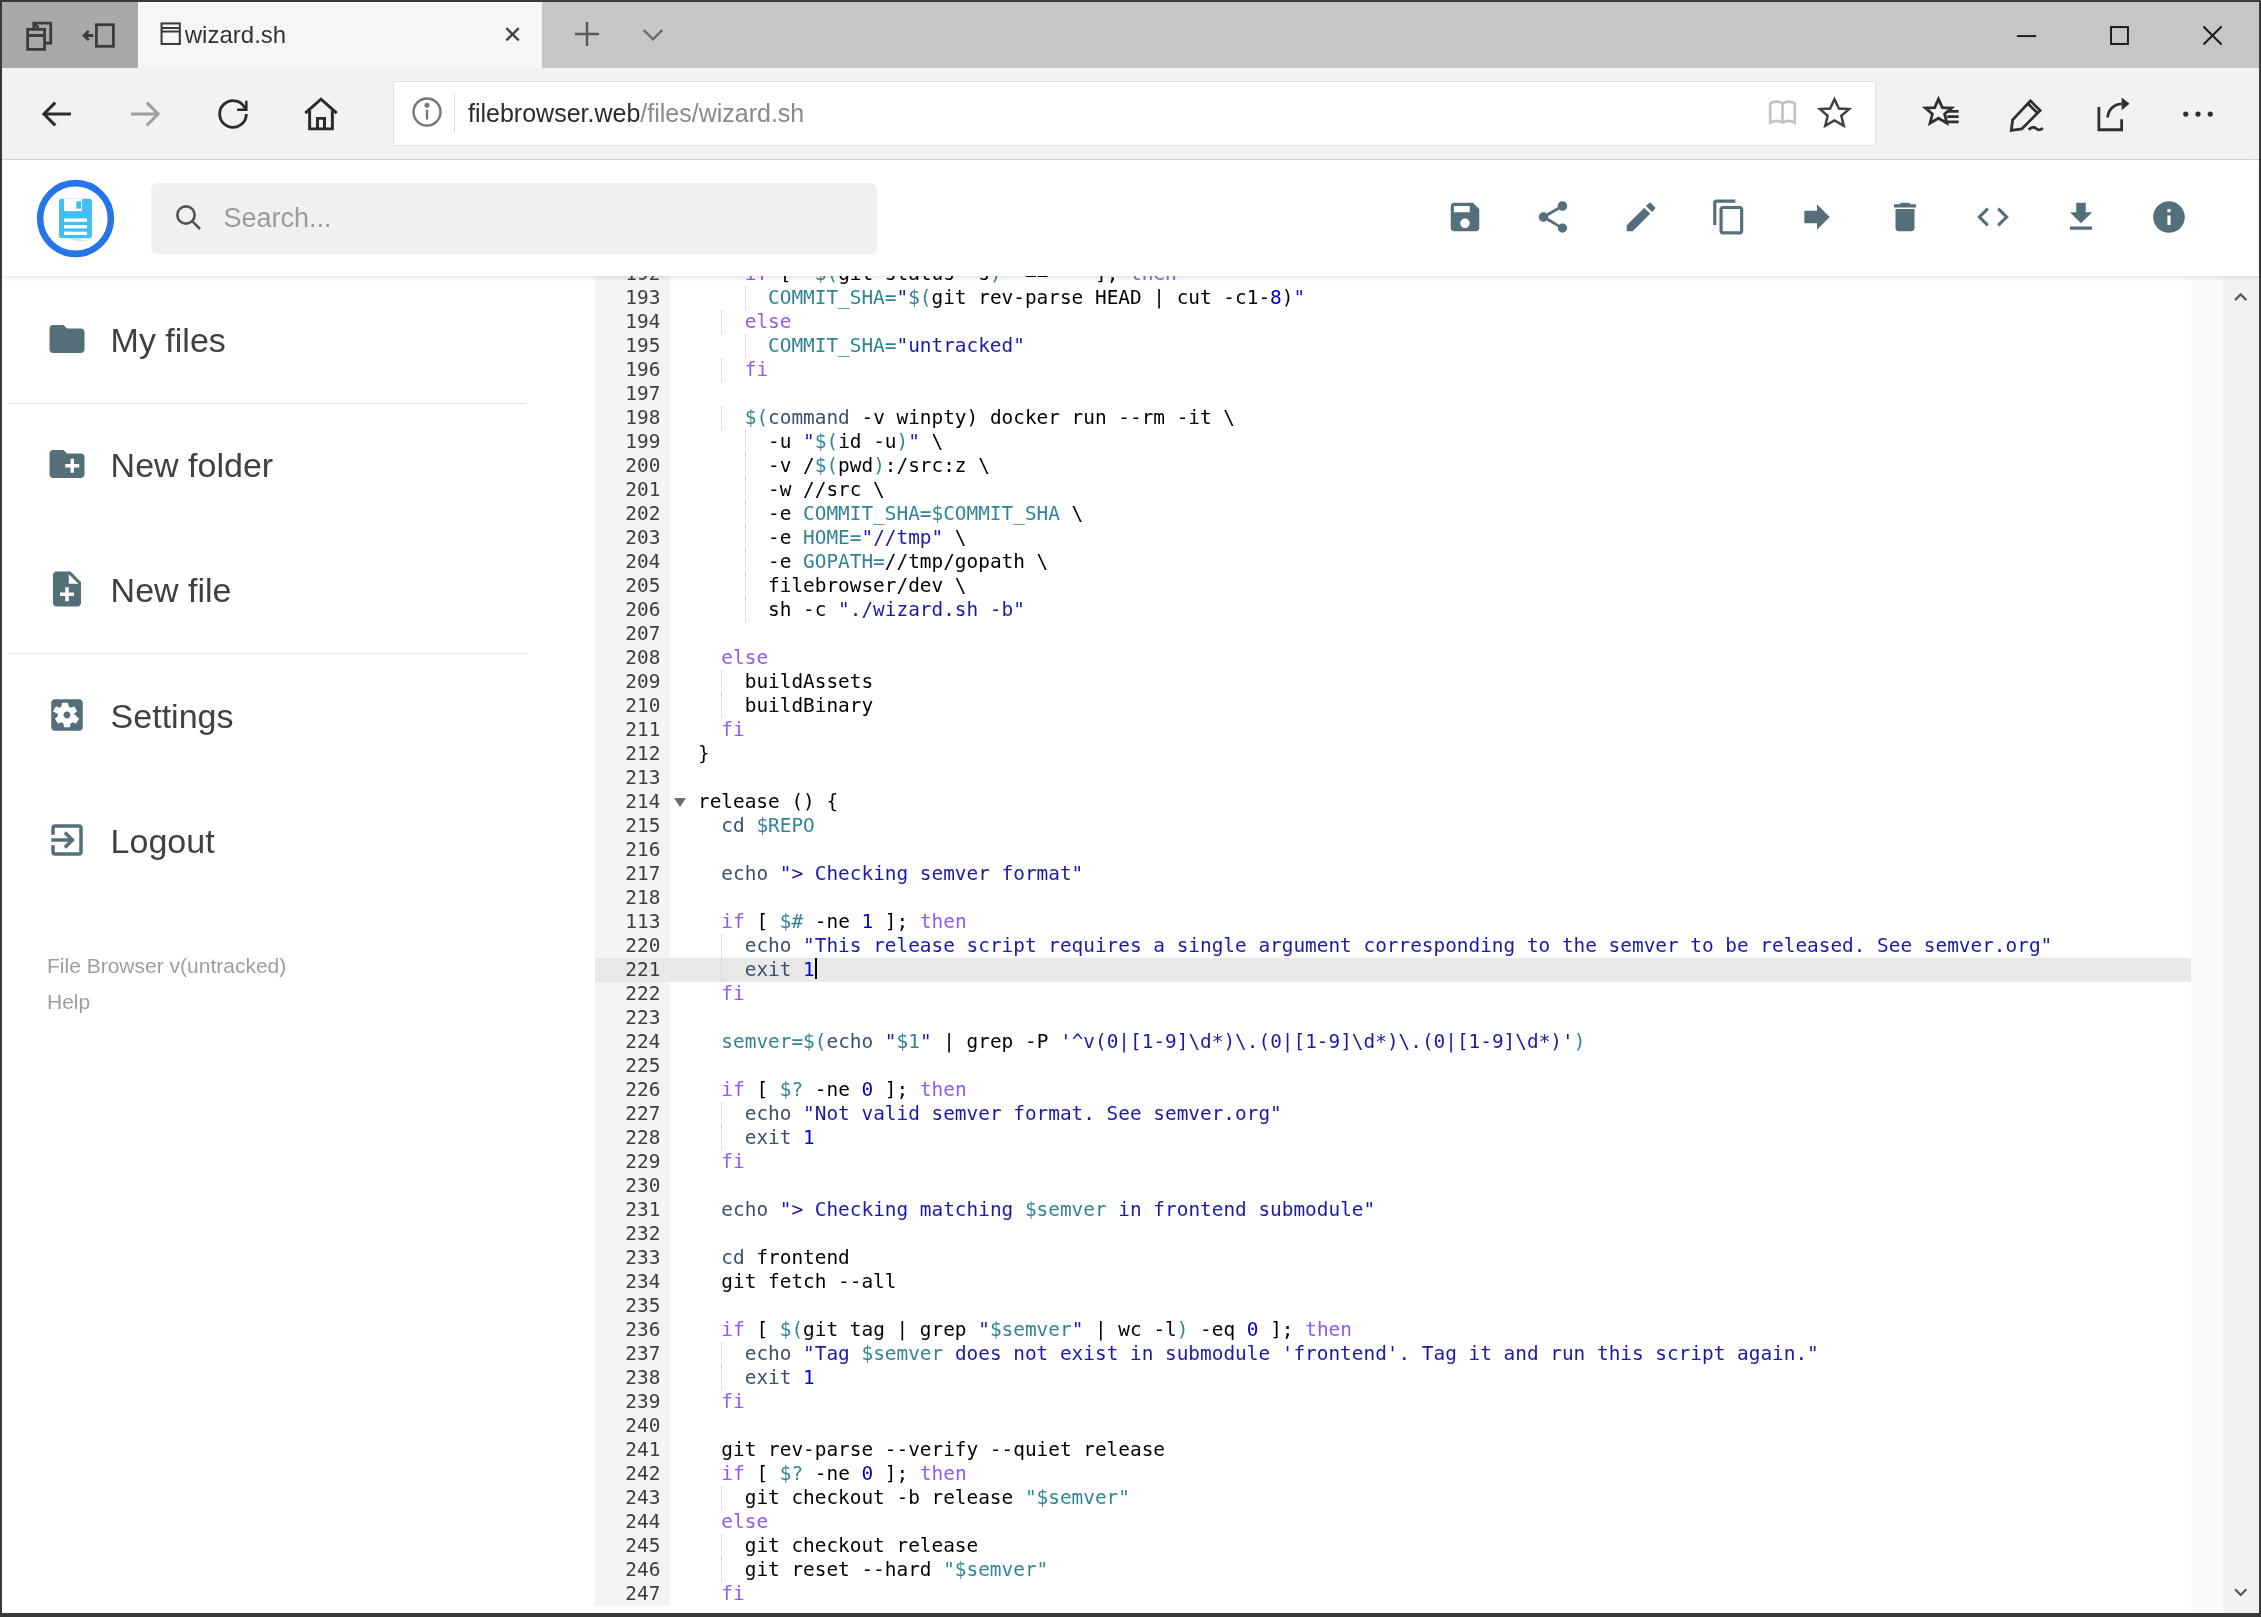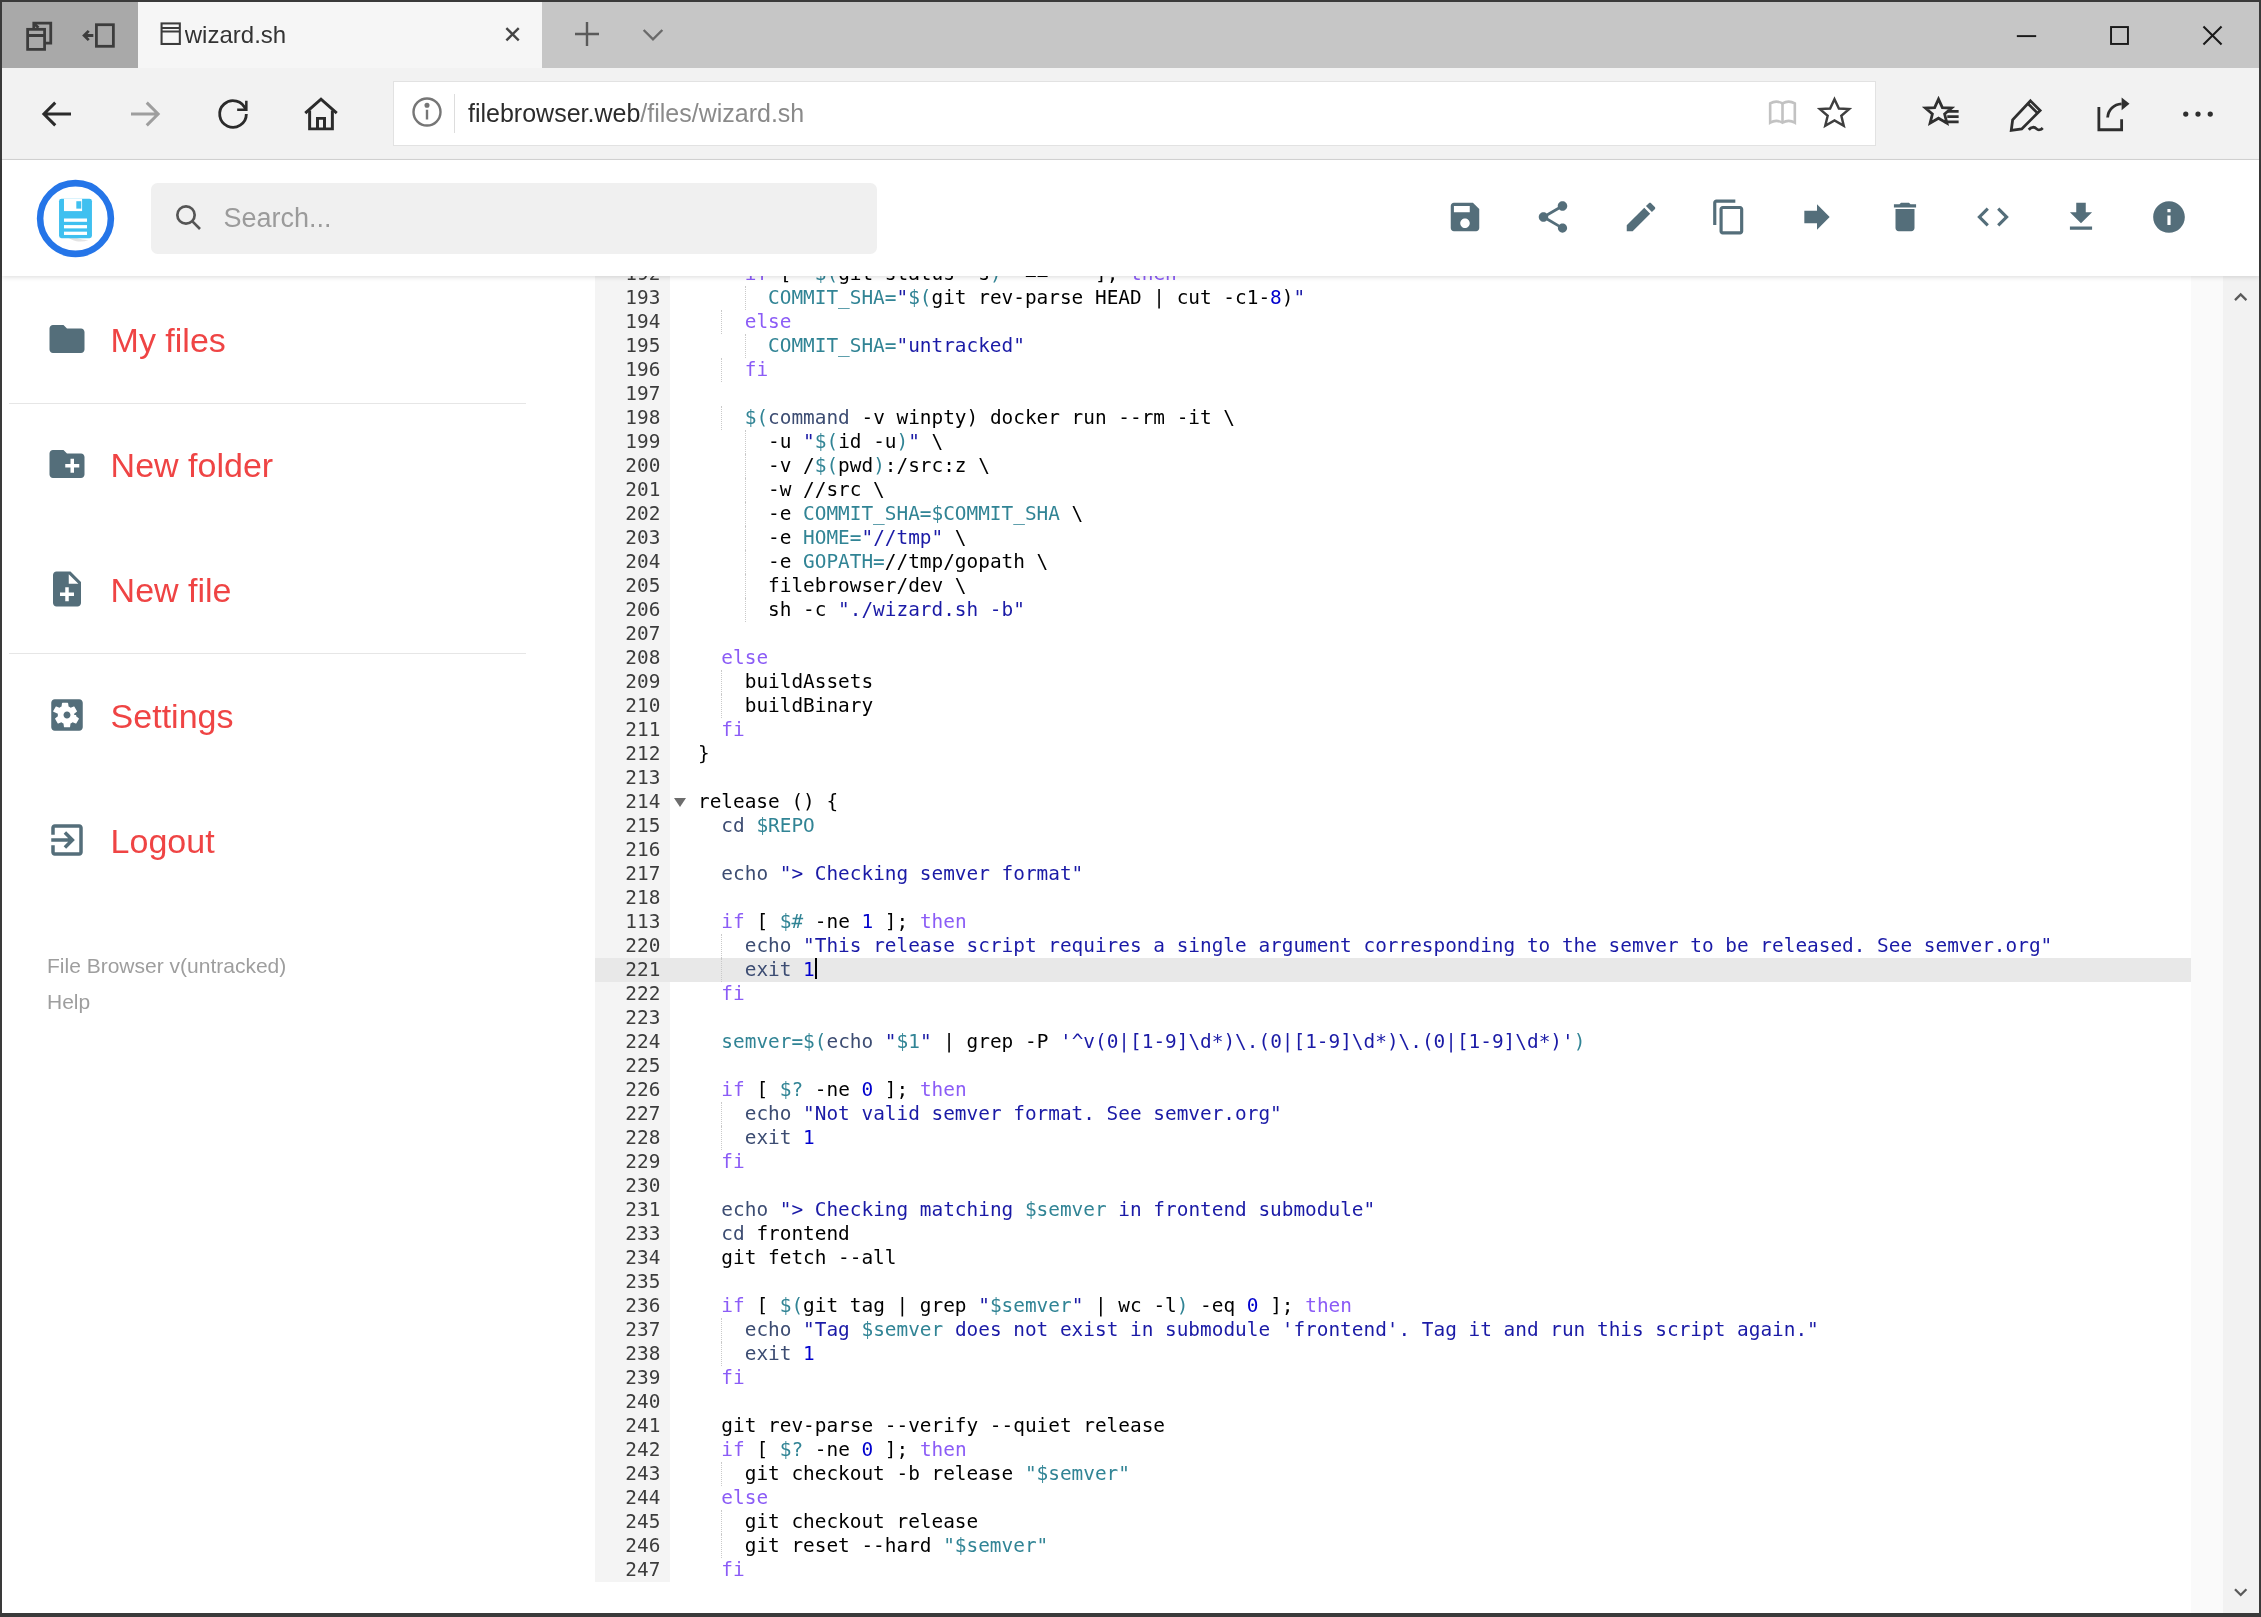--- a/index.html
+++ b/index.html
@@ -39,21 +39,21 @@
   .search input::placeholder { color:#9b9b9b; }
   .appbar-spacer { flex:1; }
   .fb-toolbar { display:flex; align-items:center; gap:50px; margin-right:71px; }
   .fb-btn { width:38px; height:38px; background:none; border:none; display:flex; align-items:center; justify-content:center; }
 
   
   .main { flex:1; display:flex; min-height:0; position:relative; z-index:1; }
   .sidebar { width:593px; flex:0 0 auto; display:flex; flex-direction:column; padding-top:1.6px; }
   .side-item { height:125px; display:flex; align-items:center; padding-left:44px; gap:22.6px; background:none; border:none; }
   .side-item svg { flex:0 0 auto; }
-  .side-label { font-size:34px; color:#ef4444; }
+  .side-label { font-size:34px; color:#404040; }
   .side-divider { height:0.8px; background:#e6e6e6; margin-left:6.5px; width:517px; }
   .side-footer { margin-top:44px; padding-left:45px; font-size:21px; color:#9e9e9e; line-height:36px; }
   .side-footer .lnk { display:block; color:#9e9e9e; text-decoration:none; }
 
   
   .editor { flex:1; min-width:0; overflow:hidden; background:#fff; }
   .lines { margin-top:-14.5px; }
   .row { display:flex; height:24px; white-space:pre; }
   .ln { width:75px; flex:0 0 auto; background:#f4f4f4; color:#3c3c3c; text-align:right;
         padding-right:9.7px; font:19.4px/24px "DejaVu Sans Mono", monospace; position:relative; }
@@ -351,20 +351,21 @@
           <div class="row"><span class="ln">222</span><span class="cd"><span class="tk-p">  </span><span class="tk-k">fi</span></span></div>
           <div class="row"><span class="ln">223</span><span class="cd"></span></div>
           <div class="row"><span class="ln">224</span><span class="cd"><span class="tk-p">  </span><span class="tk-v">semver=</span><span class="tk-v">$(</span><span class="tk-b">echo</span><span class="tk-p"> </span><span class="tk-s">"</span><span class="tk-v">$1</span><span class="tk-s">"</span><span class="tk-p"> | grep -P </span><span class="tk-s">'^v(0|[1-9]\d*)\.(0|[1-9]\d*)\.(0|[1-9]\d*)'</span><span class="tk-v">)</span></span></div>
           <div class="row"><span class="ln">225</span><span class="cd"></span></div>
           <div class="row"><span class="ln">226</span><span class="cd"><span class="tk-p">  </span><span class="tk-k">if</span><span class="tk-p"> [ </span><span class="tk-v">$?</span><span class="tk-p"> -ne </span><span class="tk-n">0</span><span class="tk-p"> ]; </span><span class="tk-k">then</span></span></div>
           <div class="row"><span class="ln">227</span><span class="cd"><i class="guide" style="left: calc(2ch + 28px);"></i><span class="tk-p">    </span><span class="tk-b">echo</span><span class="tk-p"> </span><span class="tk-s">"Not valid semver format. See semver.org"</span></span></div>
           <div class="row"><span class="ln">228</span><span class="cd"><i class="guide" style="left: calc(2ch + 28px);"></i><span class="tk-p">    </span><span class="tk-b">exit</span><span class="tk-p"> </span><span class="tk-n">1</span></span></div>
           <div class="row"><span class="ln">229</span><span class="cd"><span class="tk-p">  </span><span class="tk-k">fi</span></span></div>
           <div class="row"><span class="ln">230</span><span class="cd"></span></div>
           <div class="row"><span class="ln">231</span><span class="cd"><span class="tk-p">  </span><span class="tk-b">echo</span><span class="tk-p"> </span><span class="tk-s">"&gt; Checking matching </span><span class="tk-v">$semver</span><span class="tk-s"> in frontend submodule"</span></span></div>
+          <div class="row"><span class="ln">232</span><span class="cd"></span></div>
           <div class="row"><span class="ln">233</span><span class="cd"><span class="tk-p">  </span><span class="tk-b">cd</span><span class="tk-p"> frontend</span></span></div>
           <div class="row"><span class="ln">234</span><span class="cd"><span class="tk-p">  </span><span class="tk-p">git fetch --all</span></span></div>
           <div class="row"><span class="ln">235</span><span class="cd"></span></div>
           <div class="row"><span class="ln">236</span><span class="cd"><span class="tk-p">  </span><span class="tk-k">if</span><span class="tk-p"> [ </span><span class="tk-v">$(</span><span class="tk-p">git tag | grep </span><span class="tk-s">"</span><span class="tk-v">$semver</span><span class="tk-s">"</span><span class="tk-p"> | wc -l</span><span class="tk-v">)</span><span class="tk-p"> -eq </span><span class="tk-n">0</span><span class="tk-p"> ]; </span><span class="tk-k">then</span></span></div>
           <div class="row"><span class="ln">237</span><span class="cd"><i class="guide" style="left: calc(2ch + 28px);"></i><span class="tk-p">    </span><span class="tk-b">echo</span><span class="tk-p"> </span><span class="tk-s">"Tag </span><span class="tk-v">$semver</span><span class="tk-s"> does not exist in submodule 'frontend'. Tag it and run this script again."</span></span></div>
           <div class="row"><span class="ln">238</span><span class="cd"><i class="guide" style="left: calc(2ch + 28px);"></i><span class="tk-p">    </span><span class="tk-b">exit</span><span class="tk-p"> </span><span class="tk-n">1</span></span></div>
           <div class="row"><span class="ln">239</span><span class="cd"><span class="tk-p">  </span><span class="tk-k">fi</span></span></div>
           <div class="row"><span class="ln">240</span><span class="cd"></span></div>
           <div class="row"><span class="ln">241</span><span class="cd"><span class="tk-p">  </span><span class="tk-p">git rev-parse --verify --quiet release</span></span></div>
           <div class="row"><span class="ln">242</span><span class="cd"><span class="tk-p">  </span><span class="tk-k">if</span><span class="tk-p"> [ </span><span class="tk-v">$?</span><span class="tk-p"> -ne </span><span class="tk-n">0</span><span class="tk-p"> ]; </span><span class="tk-k">then</span></span></div>

